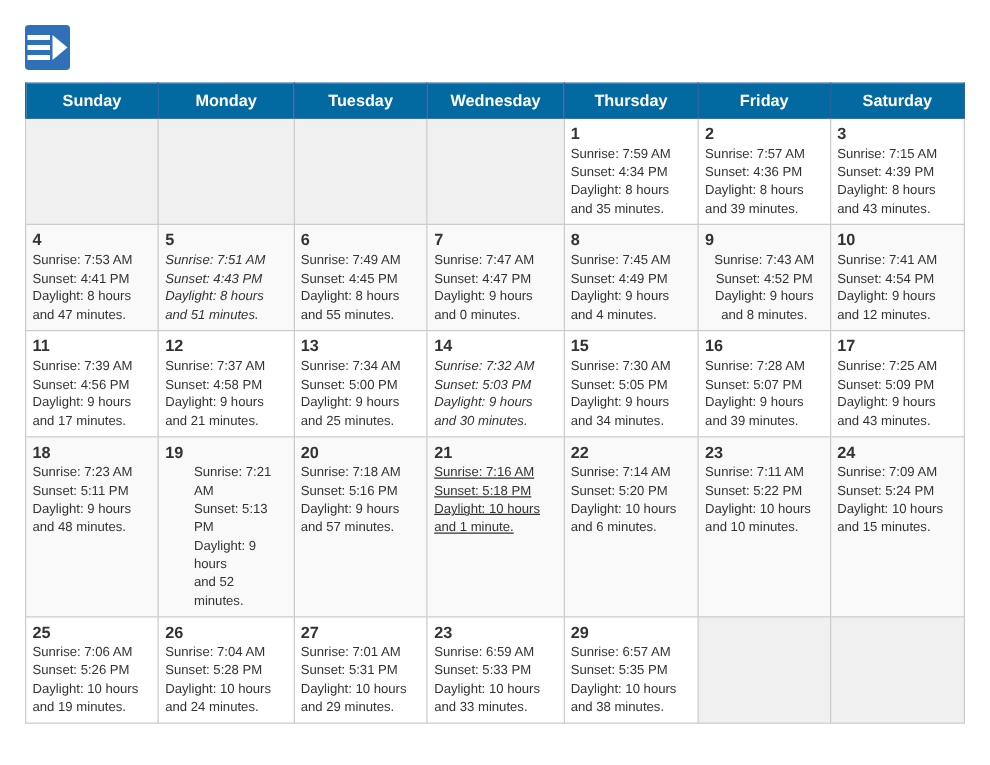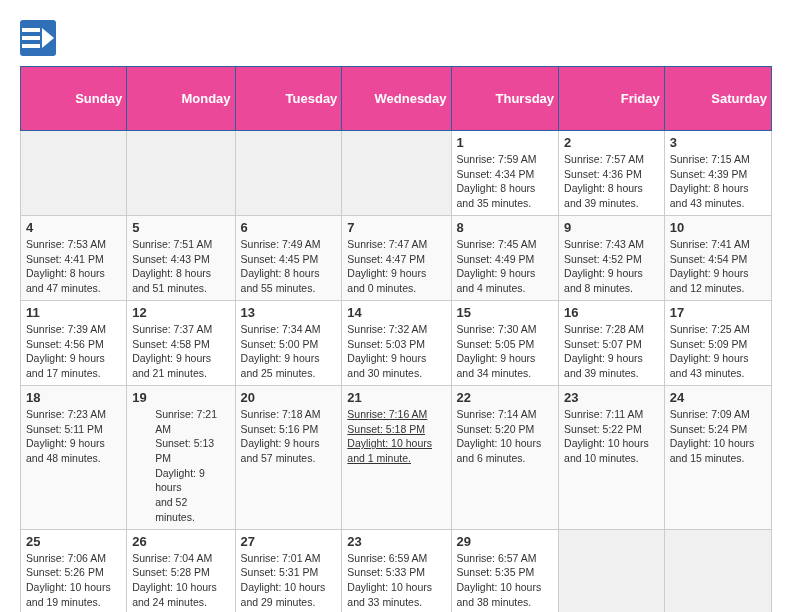--- a/index.html
+++ b/index.html
@@ -33,24 +33,24 @@
       font-size: 18px;
       font-weight: normal;
       color: #555;
     }
     table {
       width: 100%;
       border-collapse: collapse;
       font-size: 11px;
     }
     thead tr th {
-      background-color: #ec4899;
+      background-color: #0369a1;
       color: #fff;
-      padding: 24px 4px;
-      text-align: right;
+      padding: 6px 4px;
+      text-align: center;
       font-size: 13px;
       font-weight: bold;
       border: 1px solid #2a5fa0;
     }
     tbody tr td {
       border: 1px solid #ccc;
       vertical-align: top;
       padding: 4px 5px;
       width: 113px;
       min-height: 80px;
@@ -149,21 +149,21 @@
       <tr>
         <td>
           <span class="day-num">4</span>
           <div class="day-info" style="white-space: pre-line;">Sunrise: 7:53 AM
 Sunset: 4:41 PM
 Daylight: 8 hours
 and 47 minutes.</div>
         </td>
         <td>
           <span class="day-num">5</span>
-          <div class="day-info" style="white-space: pre-line;">Sunrise: 7:51 AM
+          <div class="day-info" style="white-space: pre-line; font-style: italic;">Sunrise: 7:51 AM
 Sunset: 4:43 PM
 Daylight: 8 hours
 and 51 minutes.</div>
         </td>
         <td>
           <span class="day-num">6</span>
           <div class="day-info" style="white-space: pre-line;">Sunrise: 7:49 AM
 Sunset: 4:45 PM
 Daylight: 8 hours
 and 55 minutes.</div>
@@ -177,21 +177,21 @@
         </td>
         <td>
           <span class="day-num">8</span>
           <div class="day-info" style="white-space: pre-line;">Sunrise: 7:45 AM
 Sunset: 4:49 PM
 Daylight: 9 hours
 and 4 minutes.</div>
         </td>
         <td>
           <span class="day-num">9</span>
-          <div class="day-info" style="white-space: pre-line;">Sunrise: 7:43 AM
+          <div class="day-info" style="white-space: pre-line; text-align: center;">Sunrise: 7:43 AM
 Sunset: 4:52 PM
 Daylight: 9 hours
 and 8 minutes.</div>
         </td>
         <td>
           <span class="day-num">10</span>
           <div class="day-info" style="white-space: pre-line;">Sunrise: 7:41 AM
 Sunset: 4:54 PM
 Daylight: 9 hours
 and 12 minutes.</div>
@@ -214,21 +214,21 @@
         </td>
         <td>
           <span class="day-num">13</span>
           <div class="day-info" style="white-space: pre-line;">Sunrise: 7:34 AM
 Sunset: 5:00 PM
 Daylight: 9 hours
 and 25 minutes.</div>
         </td>
         <td>
           <span class="day-num">14</span>
-          <div class="day-info" style="white-space: pre-line;">Sunrise: 7:32 AM
+          <div class="day-info" style="white-space: pre-line; font-style: italic;">Sunrise: 7:32 AM
 Sunset: 5:03 PM
 Daylight: 9 hours
 and 30 minutes.</div>
         </td>
         <td>
           <span class="day-num">15</span>
           <div class="day-info" style="white-space: pre-line;">Sunrise: 7:30 AM
 Sunset: 5:05 PM
 Daylight: 9 hours
 and 34 minutes.</div>

